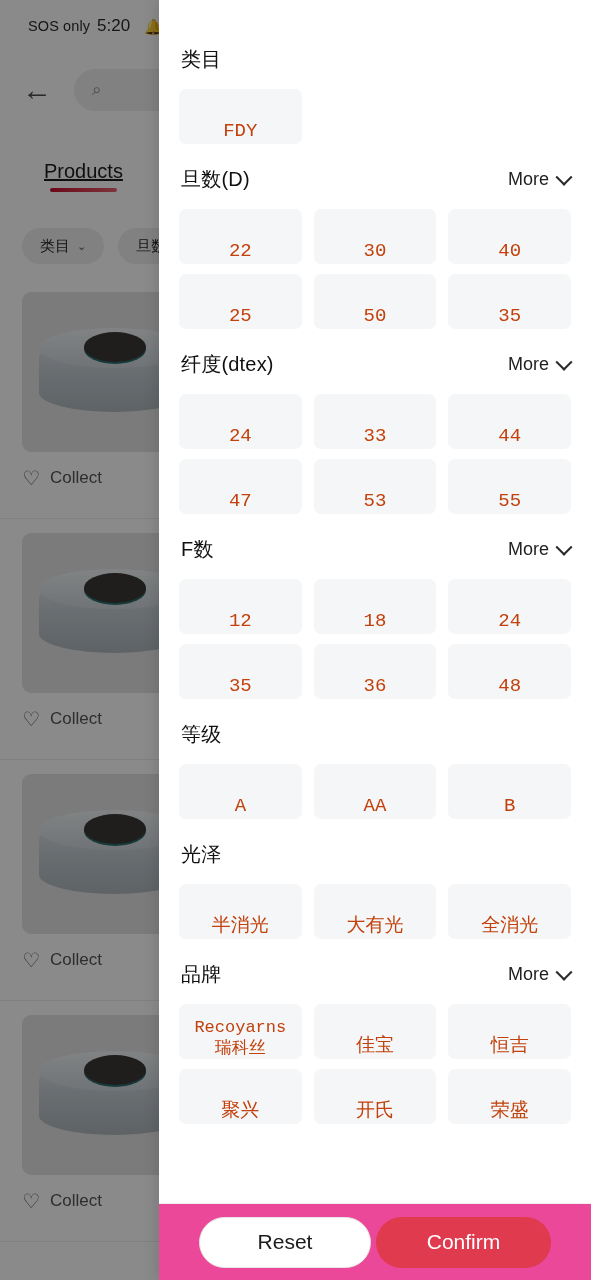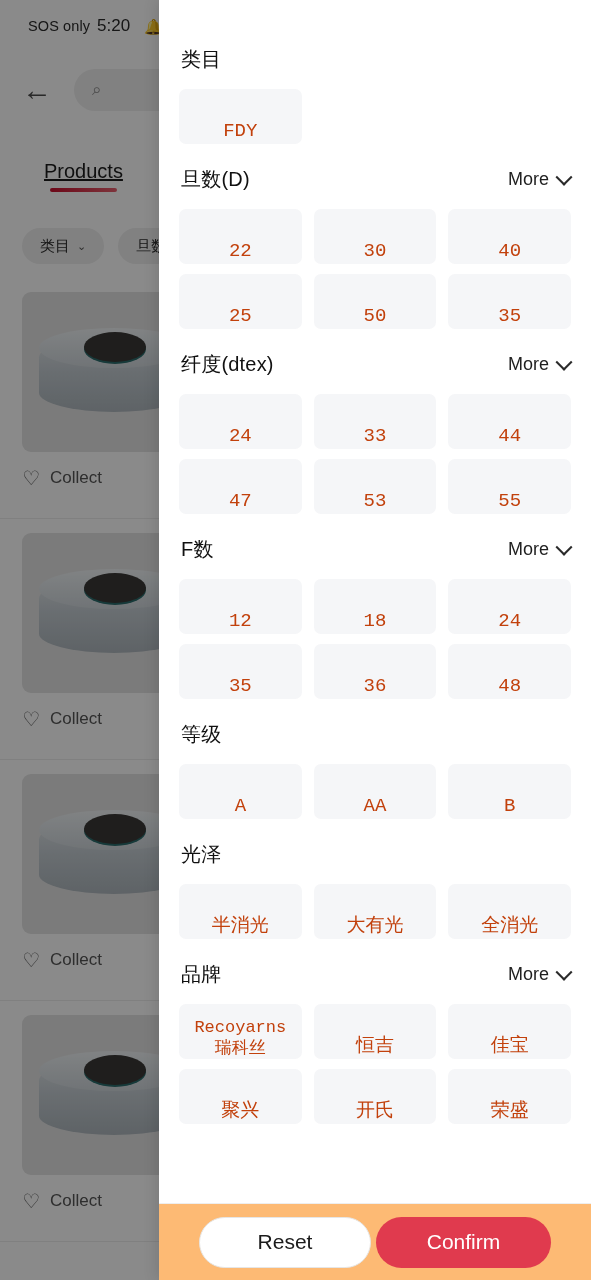--- a/index.html
+++ b/index.html
@@ -203,21 +203,21 @@
   }
   .chip.two-line { font-size: 17px; }
   .chip .l2 { display: block; }
 
   .group.spaced { margin-bottom: 22px; }
 
   
   #actionbar {
     flex: 0 0 auto;
     height: 77px;
-    background: #fdba74;
+    background: #ec4899;
     border-top: 1px solid #eeeeee;
     display: flex; align-items: center; justify-content: center;
     gap: 5px;
     padding: 0 8px;
   }
   .btn-reset {
     width: 172px; height: 51px; border-radius: 26px;
     background: #ffffff; border: 1px solid #e6e6e6;
     display: flex; align-items: center; justify-content: center;
     font-size: 21px; color: #1b1b1b;
@@ -470,24 +470,24 @@
             <span class="more-btn">
               <span>More</span>
               <span class="chev"></span>
             </span>
           </div>
           <div class="chips">
             <div class="chip two-line">
               <span><span>Recoyarns</span><span class="l2">瑞科丝</span></span>
             </div>
             <div class="chip">
+              <span>佳宝</span>
+            </div>
+            <div class="chip">
               <span>恒吉</span>
-            </div>
-            <div class="chip">
-              <span>佳宝</span>
             </div>
             <div class="chip">
               <span>聚兴</span>
             </div>
             <div class="chip">
               <span>开氏</span>
             </div>
             <div class="chip">
               <span>荣盛</span>
             </div>

